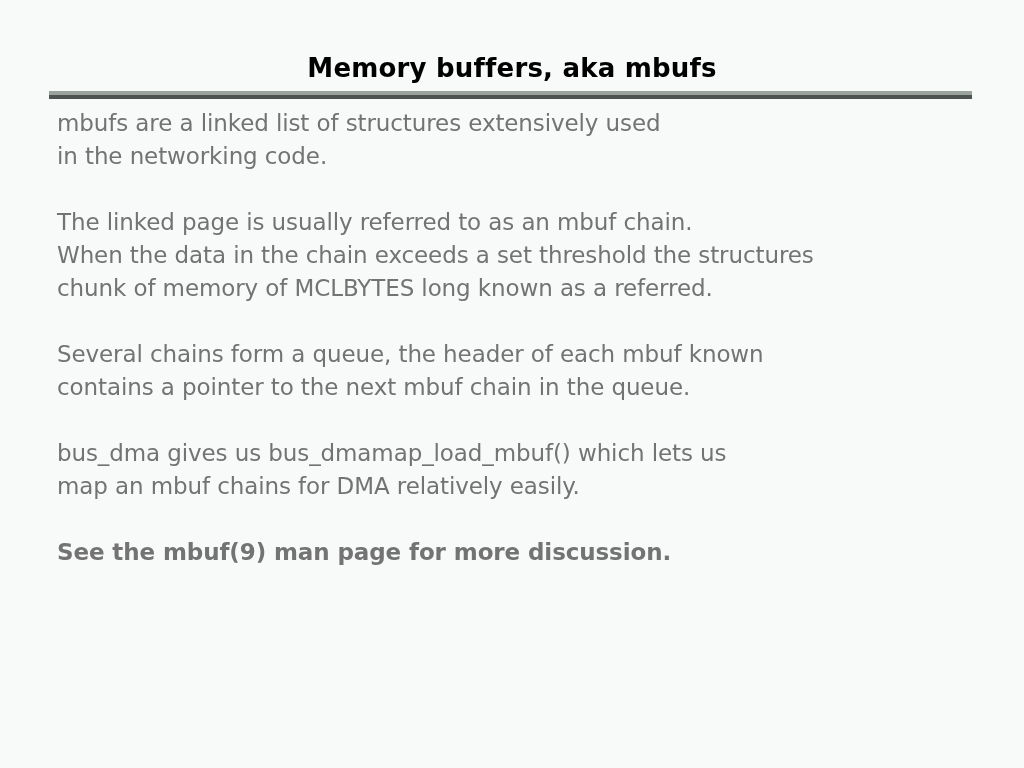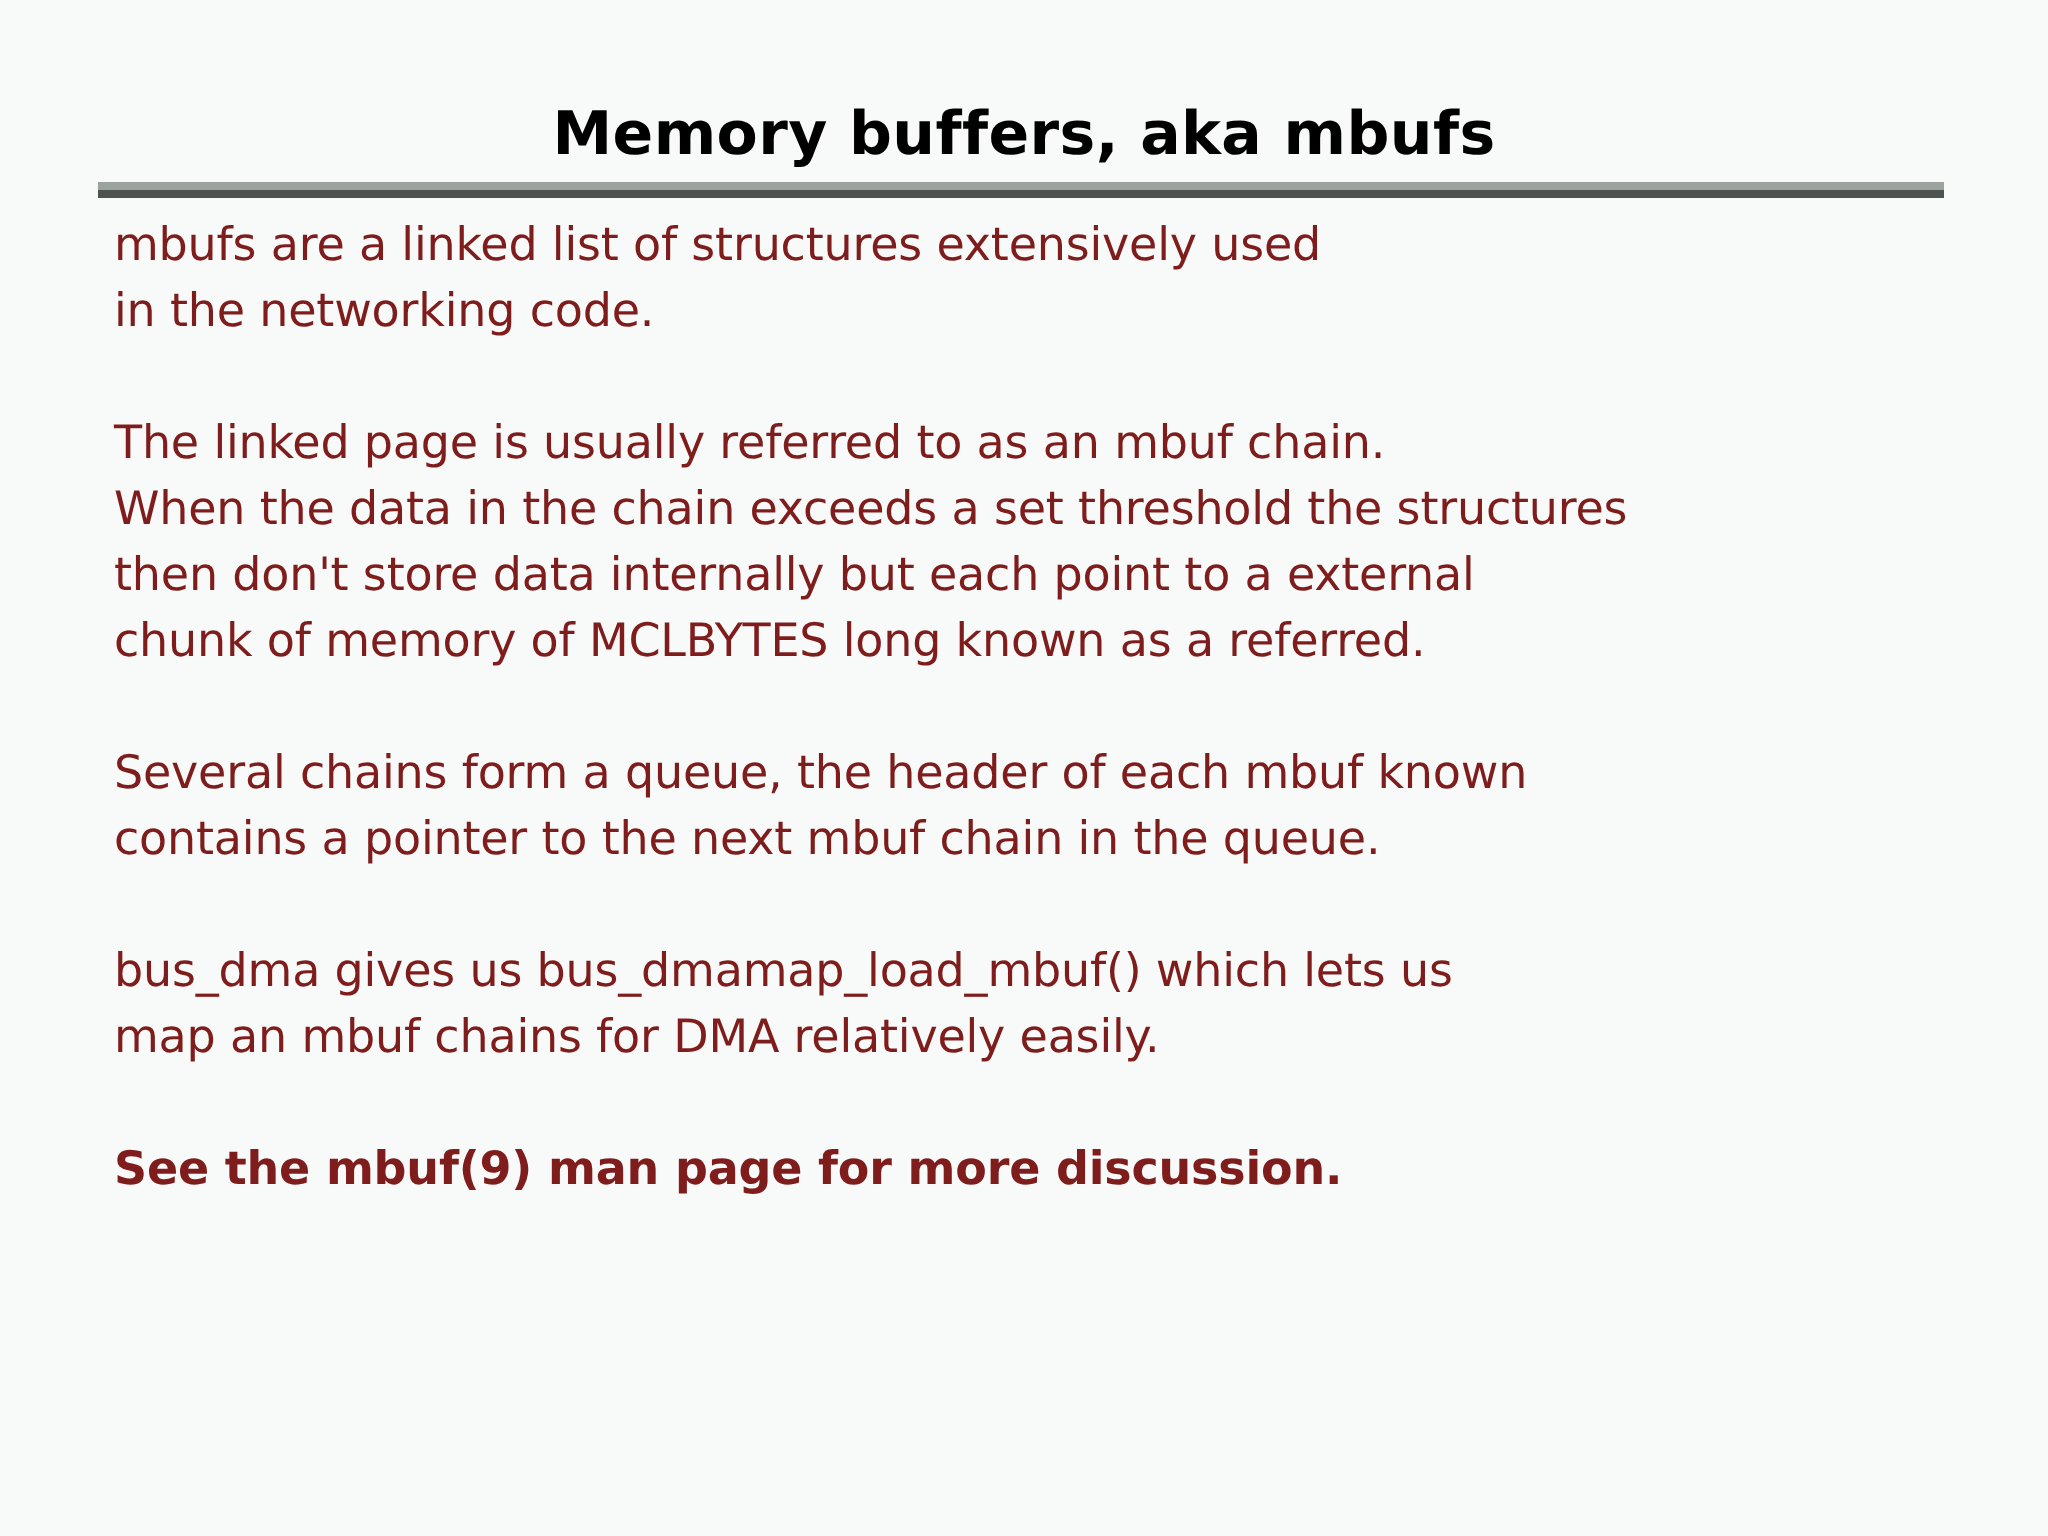--- a/index.html
+++ b/index.html
@@ -20,21 +20,21 @@
     background: #f7faf8;
   }
   .slide-title {
     position: absolute;
     left: 0;
     top: 50px;
     width: 1024px;
     text-align: center;
     font-family: "DejaVu Sans", sans-serif;
     font-weight: bold;
-    font-size: 30px;
+    font-size: 26px;
     line-height: 36px;
     letter-spacing: 0.2px;
     color: #000000;
     white-space: nowrap;
   }
   .title-rule {
     position: absolute;
     left: 49px;
     top: 91px;
     width: 923px;
@@ -66,21 +66,21 @@
     margin: 0 0 33px 0;
   }
   .para:last-child {
     margin-bottom: 0;
     font-weight: bold;
   }
   .line {
     font-family: "DejaVu Sans", sans-serif;
     font-size: 23px;
     line-height: 33px;
-    color: #7f1d1d;
+    color: #737373;
     white-space: pre;
     letter-spacing: -0.1px;
   }
 </style>
 </head>
 <body>
 
 <div class="slide">
 
   <div class="slide-title">Memory buffers, aka mbufs</div>
@@ -93,21 +93,20 @@
   <div class="body-area">
 
     <div class="para">
       <div class="line">mbufs are a linked list of structures extensively used</div>
       <div class="line">in the networking code.</div>
     </div>
 
     <div class="para">
       <div class="line">The linked page is usually referred to as an mbuf chain.</div>
       <div class="line">When the data in the chain exceeds a set threshold the structures</div>
-      <div class="line">then don't store data internally but each point to a external</div>
       <div class="line">chunk of memory of MCLBYTES long known as a referred.</div>
     </div>
 
     <div class="para">
       <div class="line">Several chains form a queue, the header of each mbuf known</div>
       <div class="line">contains a pointer to the next mbuf chain in the queue.</div>
     </div>
 
     <div class="para">
       <div class="line">bus_dma gives us bus_dmamap_load_mbuf() which lets us</div>

